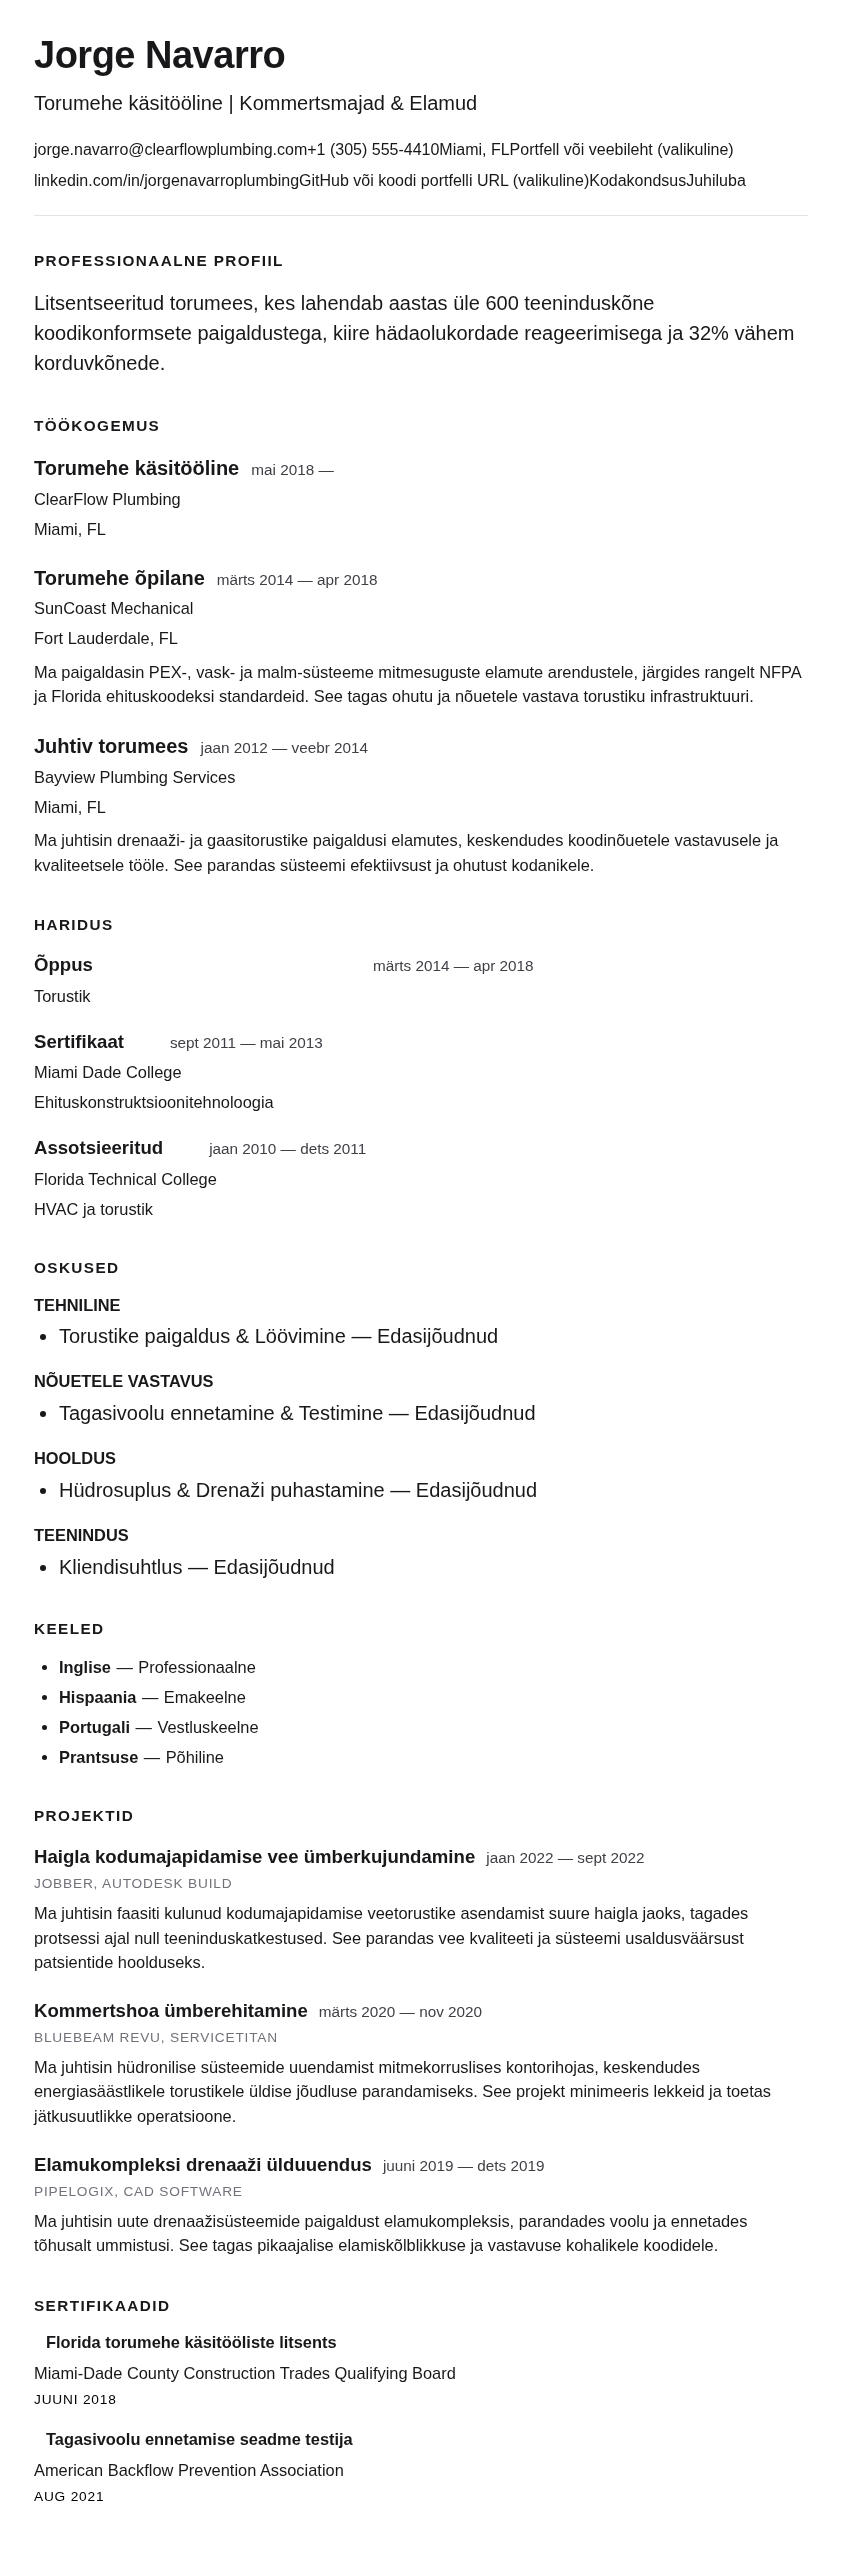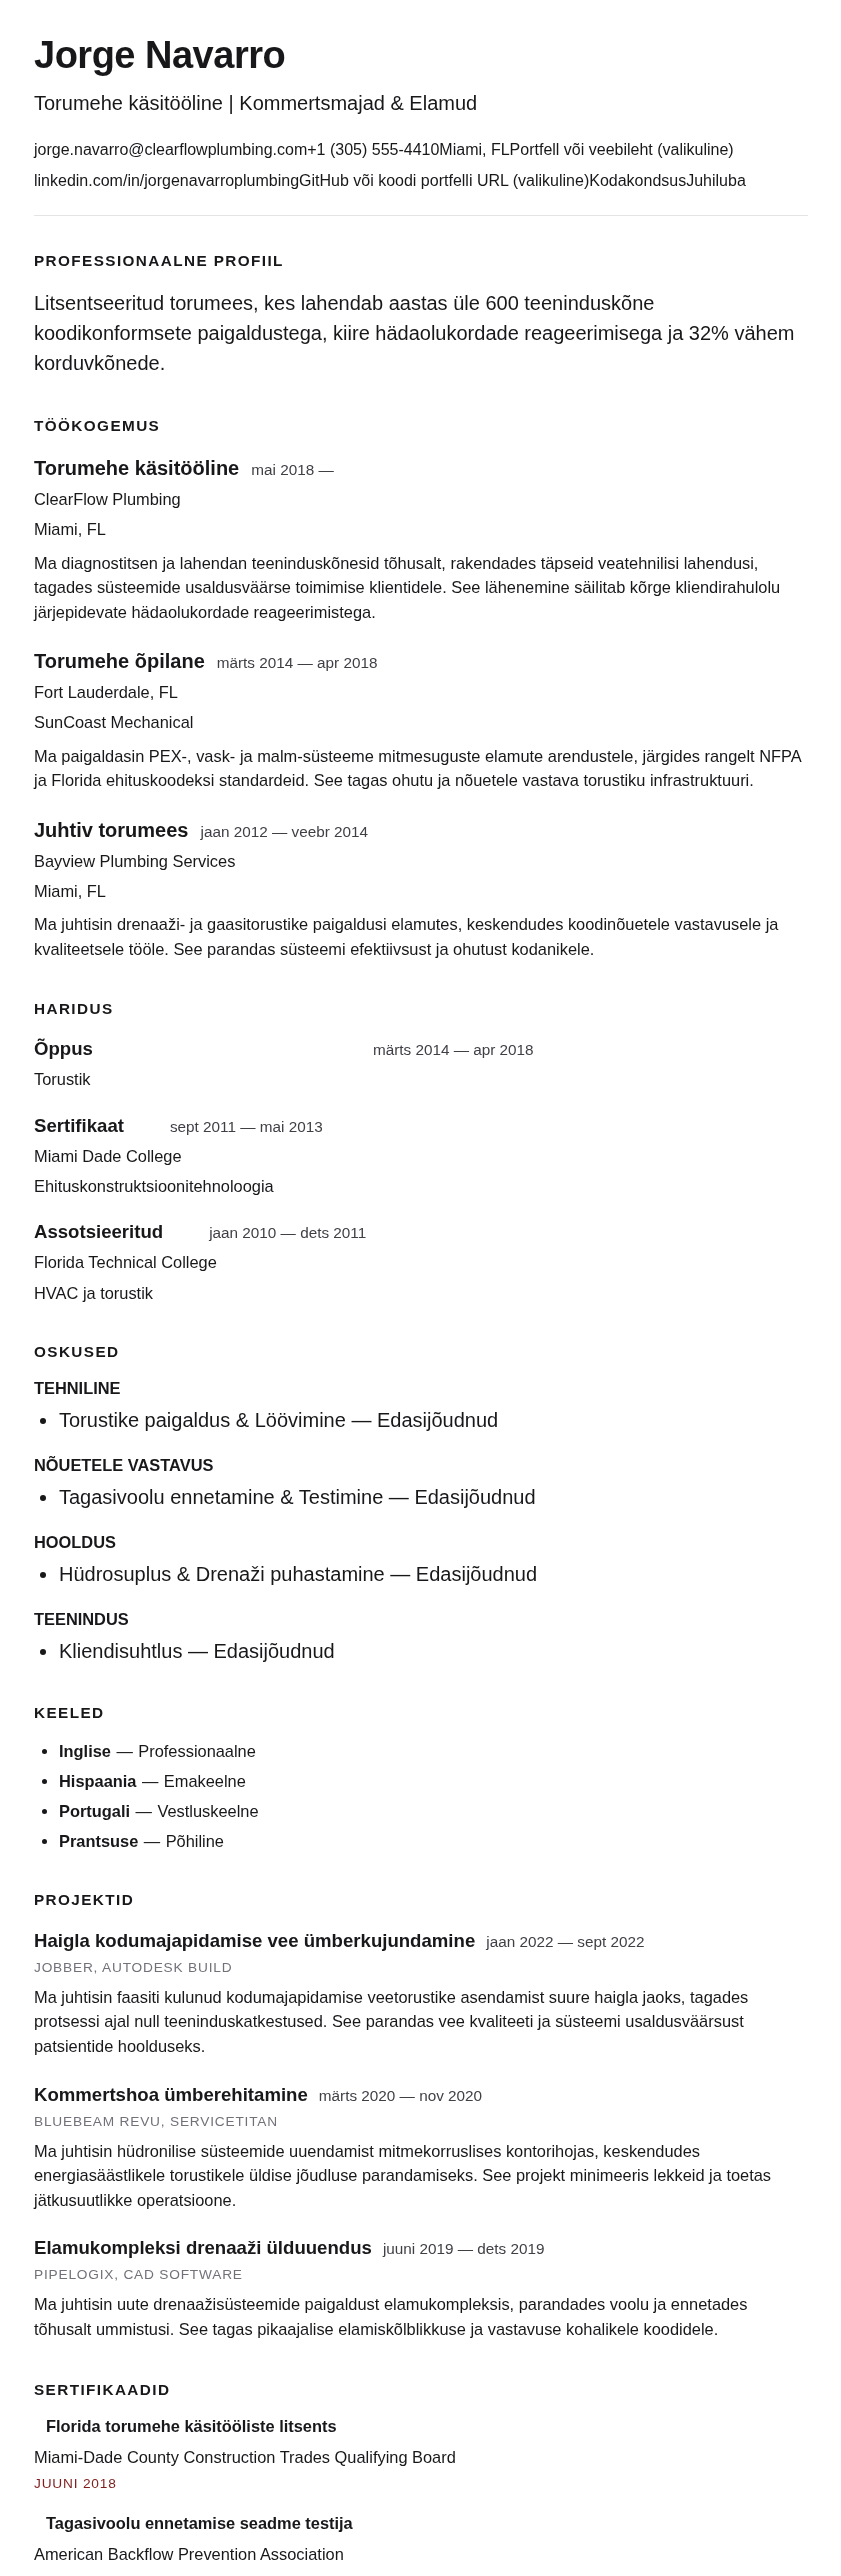--- a/index.html
+++ b/index.html
@@ -61,21 +61,21 @@
   
   .proj-title { font-size: 18.6px; font-weight: 700; margin: 0; line-height: 1.2; }
   .proj-dates { font-size: 15.3px; color: #3f3f46; margin-left: 11px; white-space: nowrap; }
   .proj-tools { font-size: 13.7px; letter-spacing: 0.8px; color: #71717a; margin-top: 7.7px; text-transform: uppercase; }
 
   
   .cert-item { margin-top: 23px; }
   .cert-item:first-of-type { margin-top: 18.6px; }
   .cert-name { font-size: 16.4px; font-weight: 700; margin: 12px; }
   .cert-issuer { font-size: 16.4px; margin-top: 8.8px; }
-  .cert-date { font-size: 13.7px; color: #7f1d1d; letter-spacing: 0.8px; margin-top: 8.8px; text-transform: uppercase; }
+  .cert-date { font-size: 13.7px; color: #000000; letter-spacing: 0.8px; margin-top: 8.8px; text-transform: uppercase; }
 </style>
 </head>
 <body>
 
 <div class="page">
 
   <header>
     <h1 class="name">Jorge Navarro</h1>
     <div class="headline">Torumehe käsitööline | Kommertsmajad &amp; Elamud</div>
     <div class="contact-line">
@@ -95,30 +95,29 @@
   <section>
     <h2 class="section-label">TÖÖKOGEMUS</h2>
 
     <div class="item">
       <div class="item-head">
         <h3 class="item-title">Torumehe käsitööline</h3>
         <span class="item-dates">mai 2018 —</span>
       </div>
       <div class="item-line">ClearFlow Plumbing</div>
       <div class="item-line">Miami, FL</div>
-      <p class="item-desc">Ma diagnostitsen ja lahendan teeninduskõnesid tõhusalt, rakendades täpseid veatehnilisi lahendusi, tagades süsteemide usaldusväärse toimimise klientidele. See lähenemine säilitab kõrge kliendirahulolu järjepidevate hädaolukordade reageerimistega.</p>
     </div>
 
     <div class="item">
       <div class="item-head">
         <h3 class="item-title">Torumehe õpilane</h3>
         <span class="item-dates">märts 2014 — apr 2018</span>
       </div>
+      <div class="item-line">SunCoast Mechanical</div>
       <div class="item-line">Fort Lauderdale, FL</div>
-      <div class="item-line">SunCoast Mechanical</div>
       <p class="item-desc">Ma paigaldasin PEX-, vask- ja malm-süsteeme mitmesuguste elamute arendustele, järgides rangelt NFPA ja Florida ehituskoodeksi standardeid. See tagas ohutu ja nõuetele vastava torustiku infrastruktuuri.</p>
     </div>
 
     <div class="item">
       <div class="item-head">
         <h3 class="item-title">Juhtiv torumees</h3>
         <span class="item-dates">jaan 2012 — veebr 2014</span>
       </div>
       <div class="item-line">Bayview Plumbing Services</div>
       <div class="item-line">Miami, FL</div>

